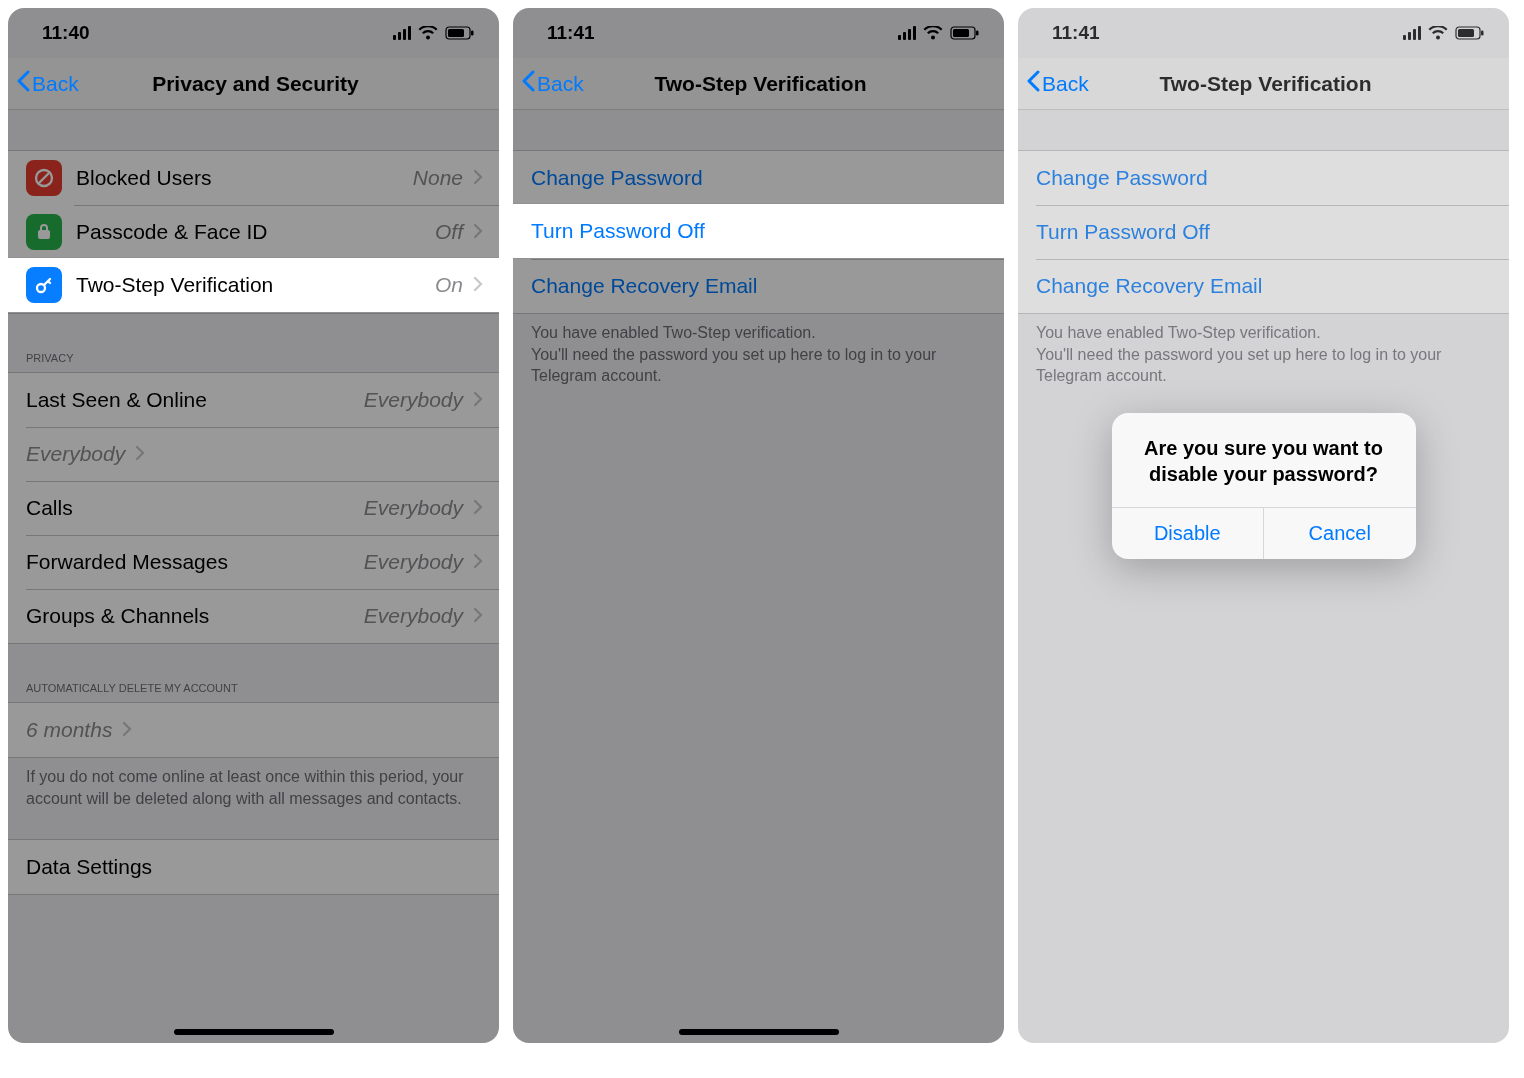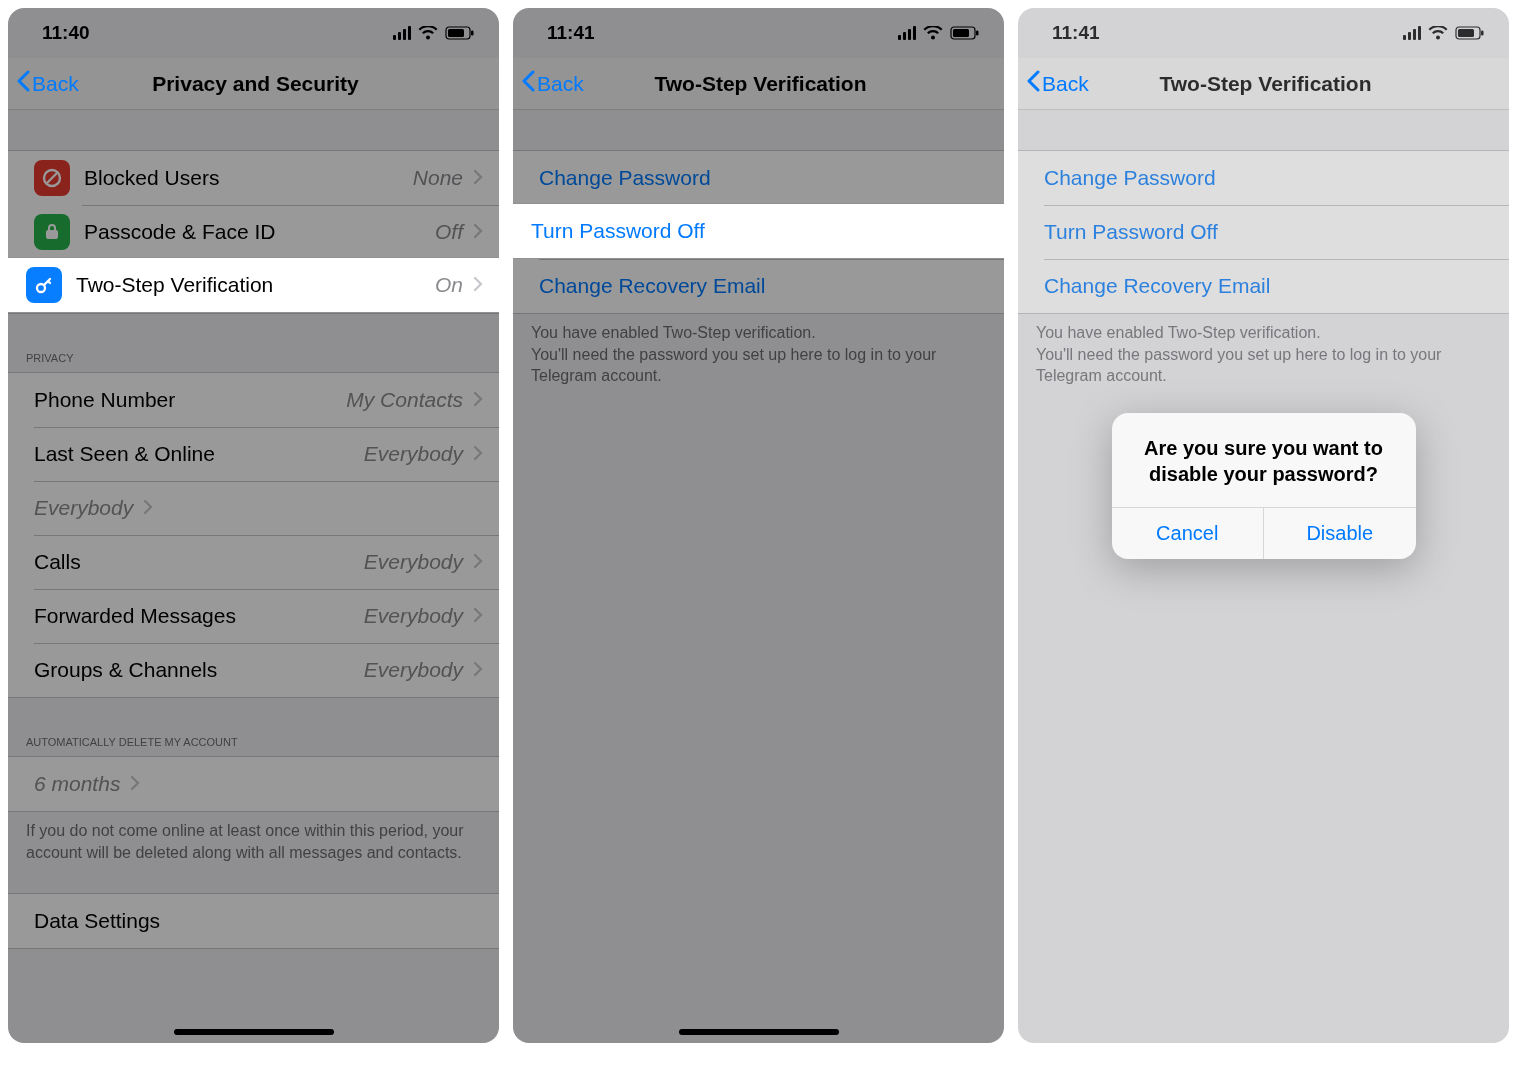--- a/index.html
+++ b/index.html
@@ -95,21 +95,20 @@
     border-top: 1px solid var(--ios-separator);
     border-bottom: 1px solid var(--ios-separator);
   }
   .cell {
     display: flex;
     align-items: center;
     min-height: 54px;
     padding: 0 16px 0 18px;
     font-size: 21px;
     position: relative;
-    margin-left: 8px;
   }
   .cell + .cell::before {
     content:"";
     position:absolute; top:0; left:18px; right:0;
     height:1px; background: var(--ios-separator);
   }
   .cell.has-icon + .cell.has-icon::before { left: 66px; }
   .cell-icon {
     width: 36px; height:36px; border-radius:8px;
     margin-right: 14px;
@@ -264,27 +263,20 @@
               <path d="M2 2l6 6-6 6" stroke="currentColor" stroke-width="2.2" fill="none" stroke-linecap="round"></path>
             </svg></span>
       </div>
     </div>
   </div>
 
   <div class="group">
     <div class="group-header">PRIVACY</div>
     <div class="cells">
       <div class="cell">
-        <span class="cell-label">Phone Number</span>
-        <span class="cell-value">My Contacts</span>
-        <span class="chevron"><svg width="10" height="16" viewBox="0 0 10 16">
-              <path d="M2 2l6 6-6 6" stroke="currentColor" stroke-width="2.2" fill="none" stroke-linecap="round"></path>
-            </svg></span>
-      </div>
-      <div class="cell">
         <span class="cell-label">Last Seen &amp; Online</span>
         <span class="cell-value">Everybody</span>
         <span class="chevron"><svg width="10" height="16" viewBox="0 0 10 16">
               <path d="M2 2l6 6-6 6" stroke="currentColor" stroke-width="2.2" fill="none" stroke-linecap="round"></path>
             </svg></span>
       </div>
       <div class="cell">
         <span class="cell-value">Everybody</span>
         <span class="chevron"><svg width="10" height="16" viewBox="0 0 10 16">
               <path d="M2 2l6 6-6 6" stroke="currentColor" stroke-width="2.2" fill="none" stroke-linecap="round"></path>
@@ -465,18 +457,18 @@
     </div>
     <div class="group-footer" style="white-space:pre-line">You have enabled Two-Step verification.
 You'll need the password you set up here to log in to your Telegram account.</div>
   </div>
 
   <div class="dim-soft"></div>
 
   <div class="alert">
     <div class="alert-title">Are you sure you want to disable your password?</div>
     <div class="alert-buttons">
+      <div>Disable</div>
       <div>Cancel</div>
-      <div>Disable</div>
     </div>
   </div>
 
 </div>
 
 </body></html>

